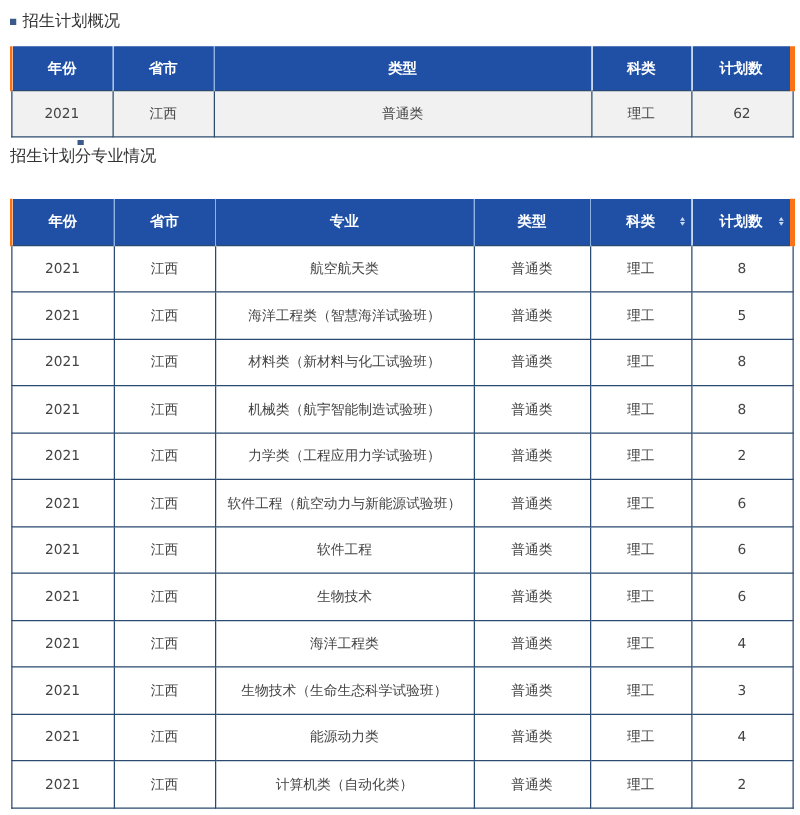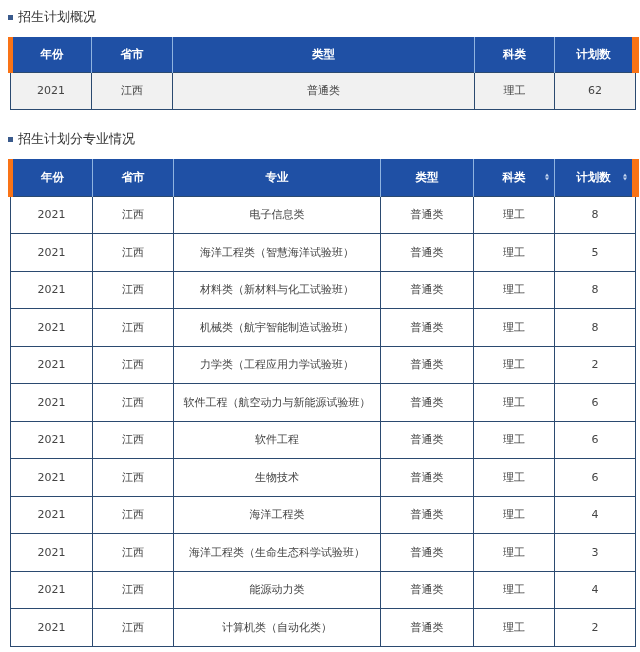--- a/index.html
+++ b/index.html
@@ -21,22 +21,22 @@
       position: absolute; left: 8px;
       border-collapse: collapse; table-layout: fixed;
       font-size: 11px;
     }
     table.data th {
       background: #1f50a5; color: #ffffff; font-weight: bold;
       border: 1px solid #8fb3e0; border-top: none; border-bottom: none;
       text-align: center; position: relative; padding: 0;
       font-size: 11.5px;
     }
-    table.data th:first-child { border-left: 5px solid #f97316; }
-    table.data th:last-child { border-right: 7px solid #f97316; }
+    table.data th:first-child { border-left: 2px solid #f97316; }
+    table.data th:last-child { border-right: 4px solid #f97316; }
     table.data td {
       border: 1px solid #2b4a70; text-align: center; padding: 0;
       color: #444;
     }
     table.t1 td { background: #f1f1f1; }
     table.t2 td { background: #ffffff; }
     .sort-icon {
       position: absolute; right: 5px; top: 50%; transform: translateY(-50%);
       display: flex; flex-direction: column; align-items: center; gap: 1px;
     }
@@ -76,21 +76,21 @@
     <tr style="height:37px;">
       <td>2021</td>
       <td>江西</td>
       <td>普通类</td>
       <td>理工</td>
       <td>62</td>
     </tr>
   </tbody>
 </table>
 
-<div class="section-title" style="top:128px;">
+<div class="section-title" style="top:112px;flex-direction:column;">
   <span class="bullet"></span>
   <span>招生计划分专业情况</span>
 </div>
 
 <table class="data t2" style="top:159px; width:625px;">
   <colgroup>
     <col style="width:82px">
       <col style="width:81px">
       <col style="width:207px">
       <col style="width:93px">
@@ -116,21 +116,21 @@
             <span class="up"></span>
             <span class="down"></span>
           </span>
       </th>
     </tr>
   </thead>
   <tbody>
     <tr style="height:37.5px;">
       <td>2021</td>
       <td>江西</td>
-      <td>电子信息类</td>
+      <td>航空航天类</td>
       <td>普通类</td>
       <td>理工</td>
       <td>8</td>
     </tr>
     <tr style="height:37.5px;">
       <td>2021</td>
       <td>江西</td>
       <td>海洋工程类（智慧海洋试验班）</td>
       <td>普通类</td>
       <td>理工</td>
@@ -188,21 +188,21 @@
       <td>2021</td>
       <td>江西</td>
       <td>海洋工程类</td>
       <td>普通类</td>
       <td>理工</td>
       <td>4</td>
     </tr>
     <tr style="height:37.5px;">
       <td>2021</td>
       <td>江西</td>
-      <td>海洋工程类（生命生态科学试验班）</td>
+      <td>生物技术（生命生态科学试验班）</td>
       <td>普通类</td>
       <td>理工</td>
       <td>3</td>
     </tr>
     <tr style="height:37.5px;">
       <td>2021</td>
       <td>江西</td>
       <td>能源动力类</td>
       <td>普通类</td>
       <td>理工</td>

